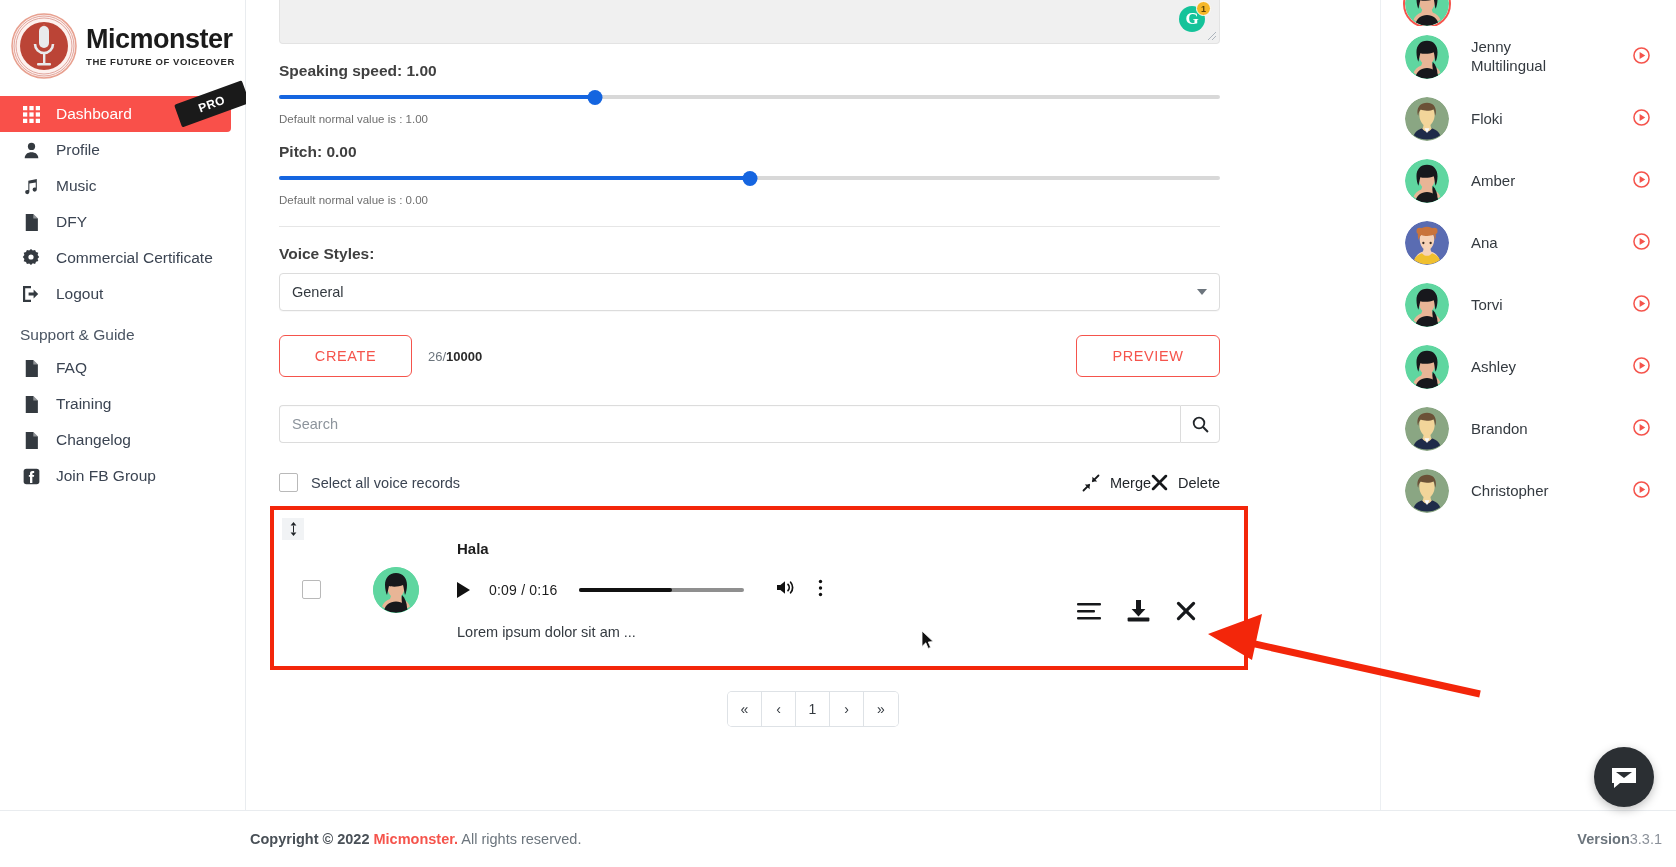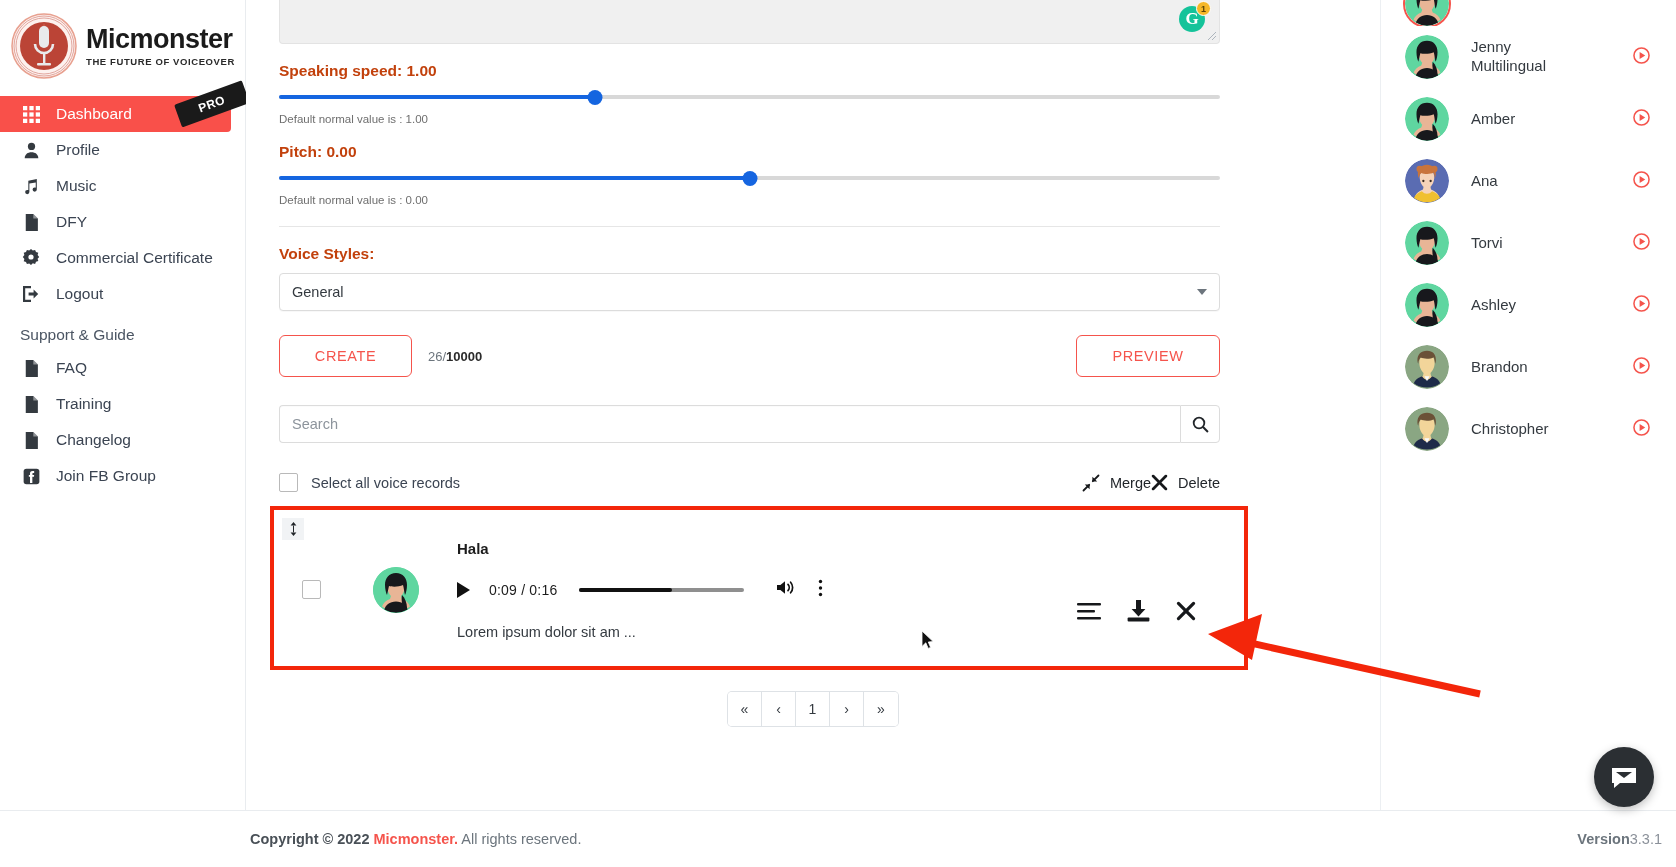--- a/index.html
+++ b/index.html
@@ -62,21 +62,21 @@
     color: #fff; font-weight: 700; font-size: 17px; display: flex;
     align-items: center; justify-content: center; font-family: "Liberation Serif", serif;
   }
   .gr-badge {
     position: absolute; right: -6px; top: -5px; width: 15px; height: 15px;
     border-radius: 50%; background: #f5b728; color: #5b4405; font-size: 9px;
     font-weight: 700; display: flex; align-items: center; justify-content: center;
     border: 1px solid #fff;
   }
 
-  .field-label { font-size: 15.5px; font-weight: 700; color: #c2410c; margin: 18px 0 10px 33px; }
+  .field-label { font-size: 15.5px; font-weight: 700; color: #404040; margin: 18px 0 10px 33px; }
   .field-label .val { font-weight: 700; }
   .slider-wrap { margin: 0 0 0 33px; width: 941px; position: relative; height: 14px; }
   .slider-track { position: absolute; top: 5px; left: 0; right: 0; height: 4px; background: #d8d8d8; border-radius: 2px; }
   .slider-fill { position: absolute; top: 5px; left: 0; height: 4px; background: #1565e0; border-radius: 2px; }
   .slider-thumb {
     position: absolute; top: 0px; width: 15px; height: 15px; border-radius: 50%;
     background: #1565e0; transform: translateX(-50%); cursor: pointer;
   }
   .hint { font-size: 11.5px; color: #6e6e6e; margin: 9px 0 0 33px; }
 
@@ -536,20 +536,34 @@
             <path d="M15 37c2-1.5 5-2.5 8-2.5s6 1 8 2.5c2 1.5 3 3.5 3.6 5.4a23 23 0 0 1-23.2 0c.6-1.9 1.6-3.9 3.6-5.4z" fill="#17181c"></path>
           </svg></div>
         <div class="voice-name">Jenny Multilingual</div>
         <div class="voice-play"><svg width="17" height="17" viewBox="0 0 18 18">
             <circle cx="9" cy="9" r="8" fill="none" stroke="#f5544c" stroke-width="1.6"></circle>
             <path d="M7 5.2 L13 9 L7 12.8 z" fill="#f5544c"></path>
           </svg></div>
       </div>
       <div class="voice-item">
         <div class="voice-av"><svg width="44" height="44" viewBox="0 0 46 46">
+            <circle cx="23" cy="23" r="23" fill="#8aa683"></circle>
+            <path d="M23 10c-5.2 0-8 3.4-8 8.6 0 5 2.4 9 4.4 10.6l-.6 3.2c-4.2 1.3-7.4 4-8.6 7.3a23 23 0 0 0 25.6 0c-1.2-3.3-4.4-6-8.6-7.3l-.6-3.2c2-1.6 4.4-5.6 4.4-10.6 0-5.2-2.8-8.6-8-8.6z" fill="#f2d59a"></path>
+            <path d="M23 6c-6.4 0-10 4-10 9.6 0 1.6.3 3 .8 3.9.4-3.6 1.4-5.4 2.6-6.4 3 1.6 10.4 1.8 13.6-.4.7 1.5 1.2 3.6 1.4 6.8.6-1 .9-2.4.9-3.9C32.3 10 29.4 6 23 6z" fill="#6b5137"></path>
+            <path d="M17.8 32.6c1.6 2.4 3.2 3.6 5.2 3.6s3.6-1.2 5.2-3.6c4.3 1.4 7.4 4 8.6 7.3a23 23 0 0 1-27.6 0c1.2-3.3 4.3-5.9 8.6-7.3z" fill="#1e2b49"></path>
+            <path d="M20.4 32.8h5.2l-2.6 5z" fill="#f7f9fb"></path>
+          </svg></div>
+        <div class="voice-name">Floki</div>
+        <div class="voice-play"><svg width="17" height="17" viewBox="0 0 18 18">
+            <circle cx="9" cy="9" r="8" fill="none" stroke="#f5544c" stroke-width="1.6"></circle>
+            <path d="M7 5.2 L13 9 L7 12.8 z" fill="#f5544c"></path>
+          </svg></div>
+      </div>
+      <div class="voice-item">
+        <div class="voice-av"><svg width="44" height="44" viewBox="0 0 46 46">
             <circle cx="23" cy="23" r="23" fill="#5fd6a0"></circle>
             <path d="M23 9c-6 0-9 4-9 9 0 5 2 9 4 11l-1 3c-4 1.5-7 4.2-8 7.5a23 23 0 0 0 28 0c-1-3.3-4-6-8-7.5l-1-3c2-2 4-6 4-11 0-5-3-9-9-9z" fill="#e8b596"></path>
             <path d="M23 6c-7 0-11 5-11 12 0 4 1 8 2 10l2-9c3 1 10 1 14-1 1 3 1 7 2 10 1-2 2-6 2-10 0-7-4-12-11-12z" fill="#17181c"></path>
             <path d="M29 28c3 3 5 8 5 13 0 1-1 2-2 2-3-4-4-10-3-15z" fill="#17181c"></path>
             <path d="M15 37c2-1.5 5-2.5 8-2.5s6 1 8 2.5c2 1.5 3 3.5 3.6 5.4a23 23 0 0 1-23.2 0c.6-1.9 1.6-3.9 3.6-5.4z" fill="#17181c"></path>
           </svg></div>
         <div class="voice-name">Amber</div>
         <div class="voice-play"><svg width="17" height="17" viewBox="0 0 18 18">
             <circle cx="9" cy="9" r="8" fill="none" stroke="#f5544c" stroke-width="1.6"></circle>
             <path d="M7 5.2 L13 9 L7 12.8 z" fill="#f5544c"></path>

